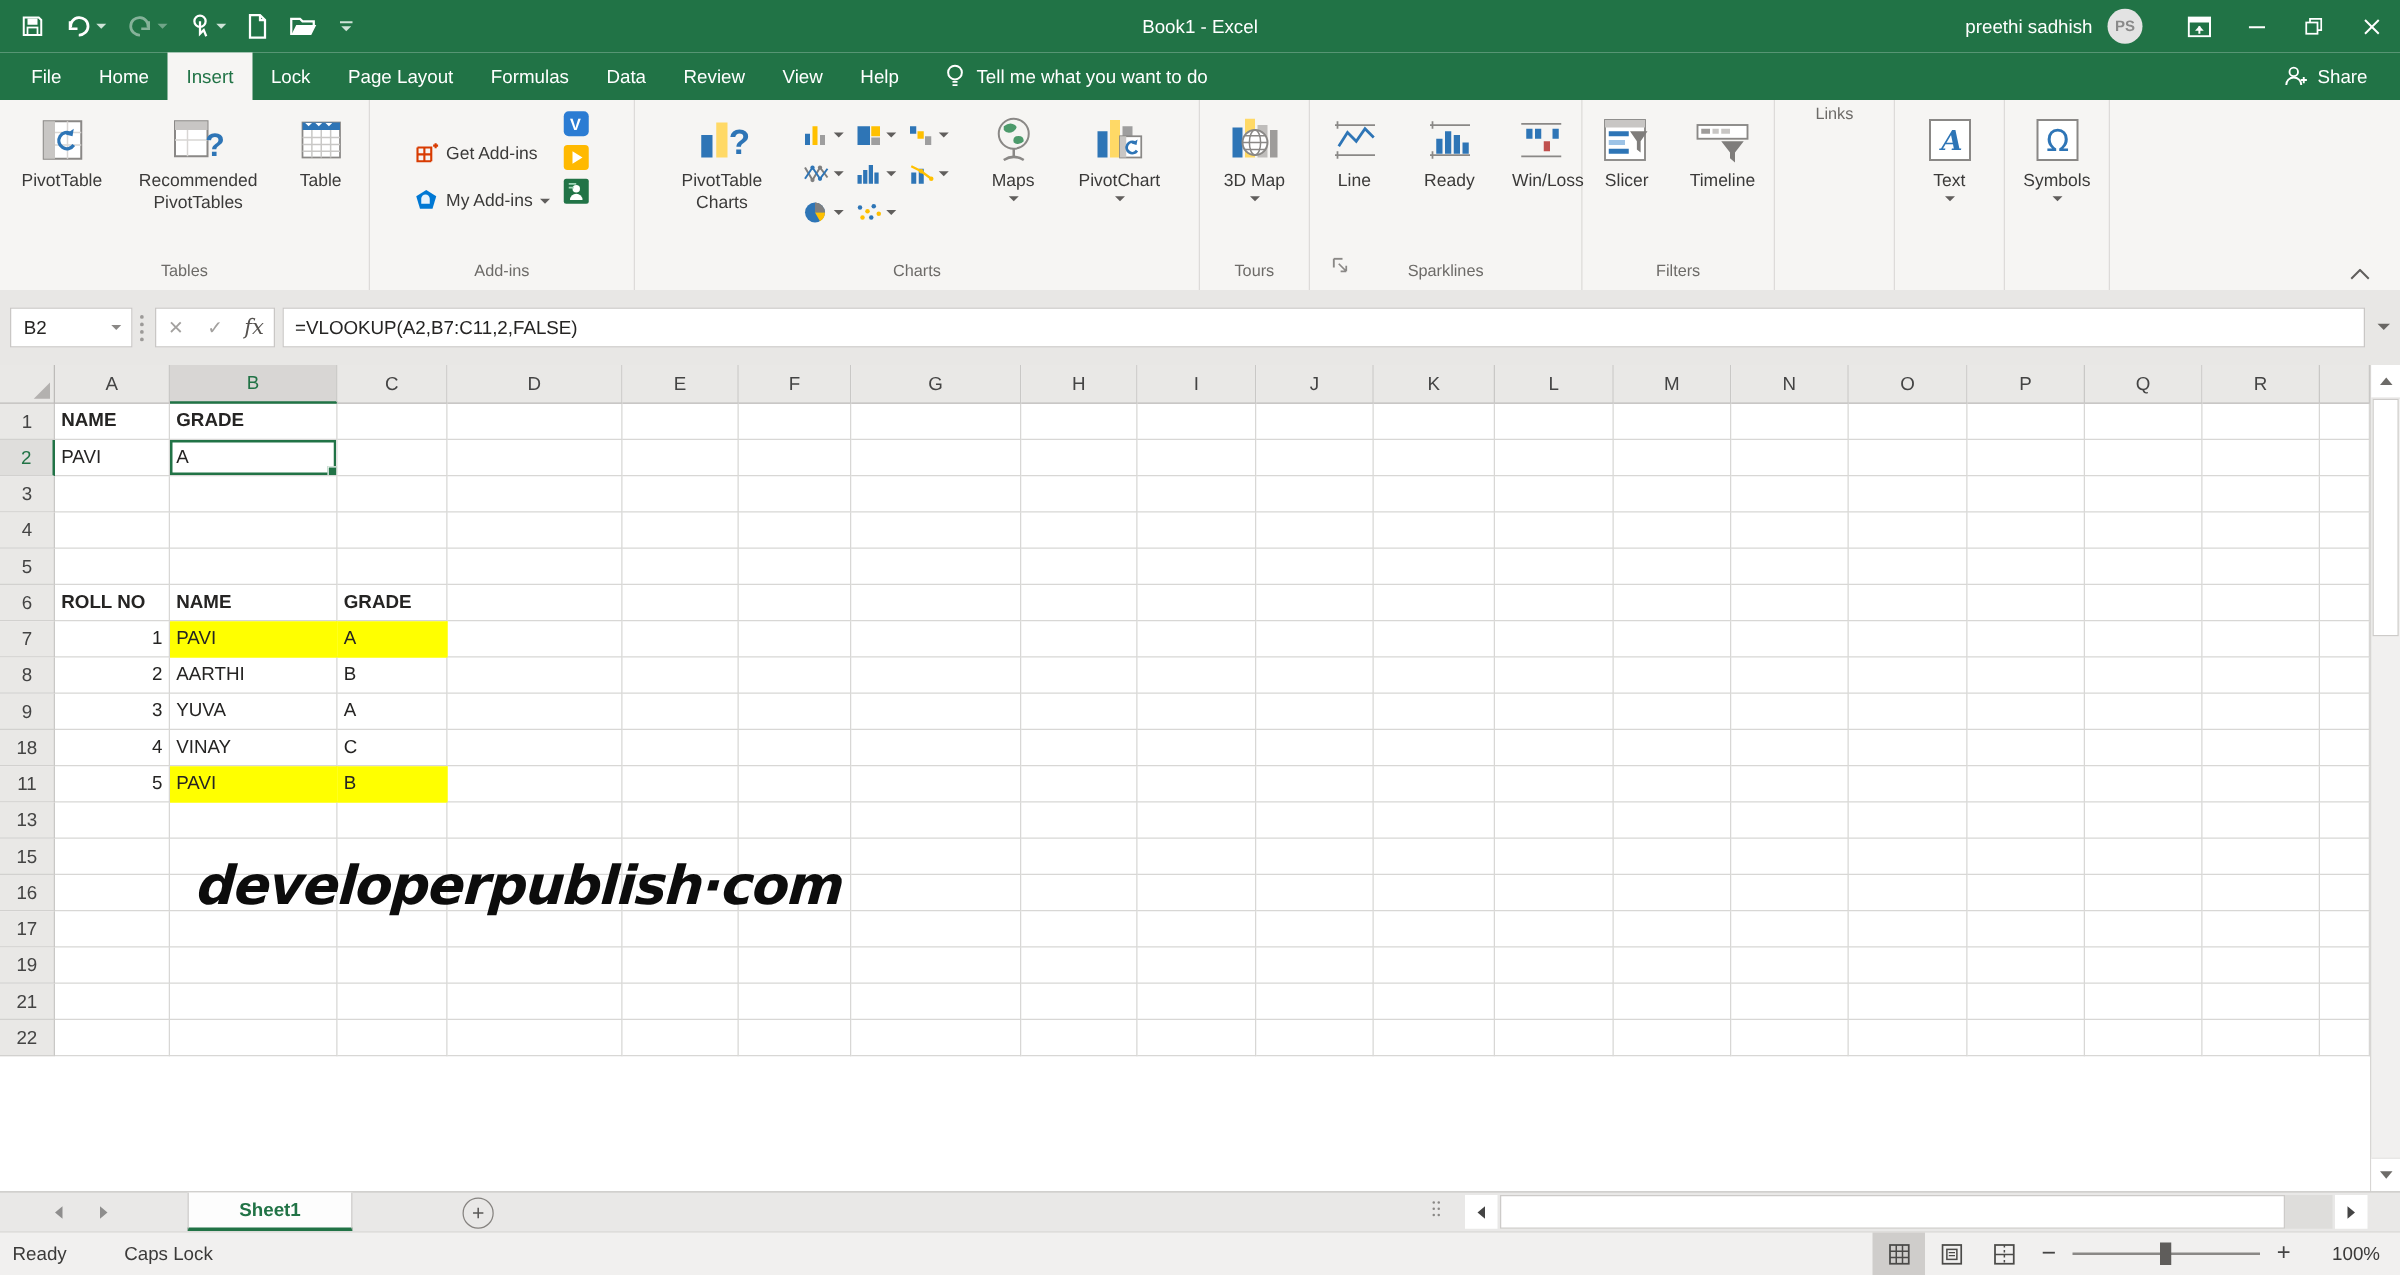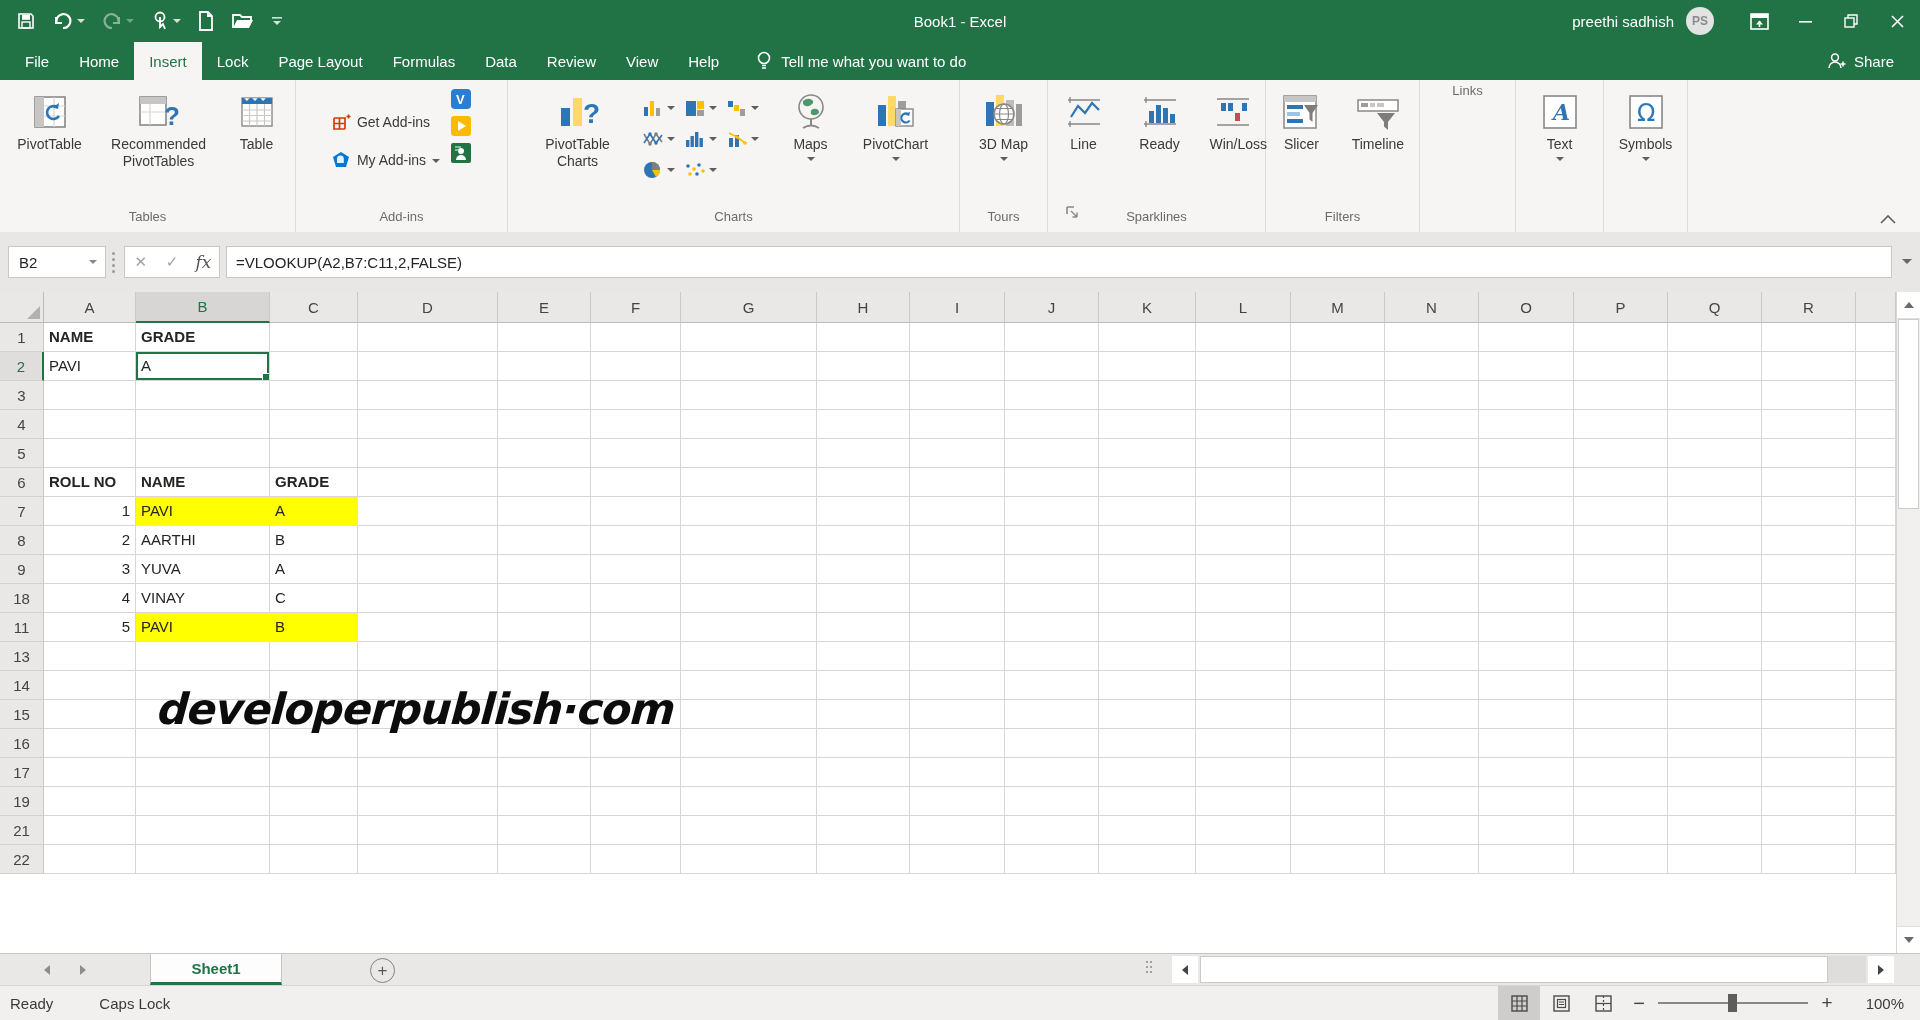--- a/index.html
+++ b/index.html
@@ -930,42 +930,20 @@
         <div class="cell" style="width: 95px;"></div>
         <div class="cell" style="width: 94px;"></div>
         <div class="cell" style="width: 94px;"></div>
         <div class="cell" style="width: 95px;"></div>
         <div class="cell" style="width: 94px;"></div>
         <div class="cell" style="width: 94px;"></div>
         <div class="cell" style="width: 94px;"></div>
         <div class="cell" style="width: 40px;"></div>
       </div>
       <div class="grow">
-        <div class="rowhdr">14</div>
-        <div class="cell" style="width: 92px;"></div>
-        <div class="cell" style="width: 134px;"></div>
-        <div class="cell" style="width: 88px;"></div>
-        <div class="cell" style="width: 140px;"></div>
-        <div class="cell" style="width: 93px;"></div>
-        <div class="cell" style="width: 90px;"></div>
-        <div class="cell" style="width: 136px;"></div>
-        <div class="cell" style="width: 93px;"></div>
-        <div class="cell" style="width: 95px;"></div>
-        <div class="cell" style="width: 94px;"></div>
-        <div class="cell" style="width: 97px;"></div>
-        <div class="cell" style="width: 95px;"></div>
-        <div class="cell" style="width: 94px;"></div>
-        <div class="cell" style="width: 94px;"></div>
-        <div class="cell" style="width: 95px;"></div>
-        <div class="cell" style="width: 94px;"></div>
-        <div class="cell" style="width: 94px;"></div>
-        <div class="cell" style="width: 94px;"></div>
-        <div class="cell" style="width: 40px;"></div>
-      </div>
-      <div class="grow">
         <div class="rowhdr">15</div>
         <div class="cell" style="width: 92px;"></div>
         <div class="cell" style="width: 134px;"></div>
         <div class="cell" style="width: 88px;"></div>
         <div class="cell" style="width: 140px;"></div>
         <div class="cell" style="width: 93px;"></div>
         <div class="cell" style="width: 90px;"></div>
         <div class="cell" style="width: 136px;"></div>
         <div class="cell" style="width: 93px;"></div>
         <div class="cell" style="width: 95px;"></div>

